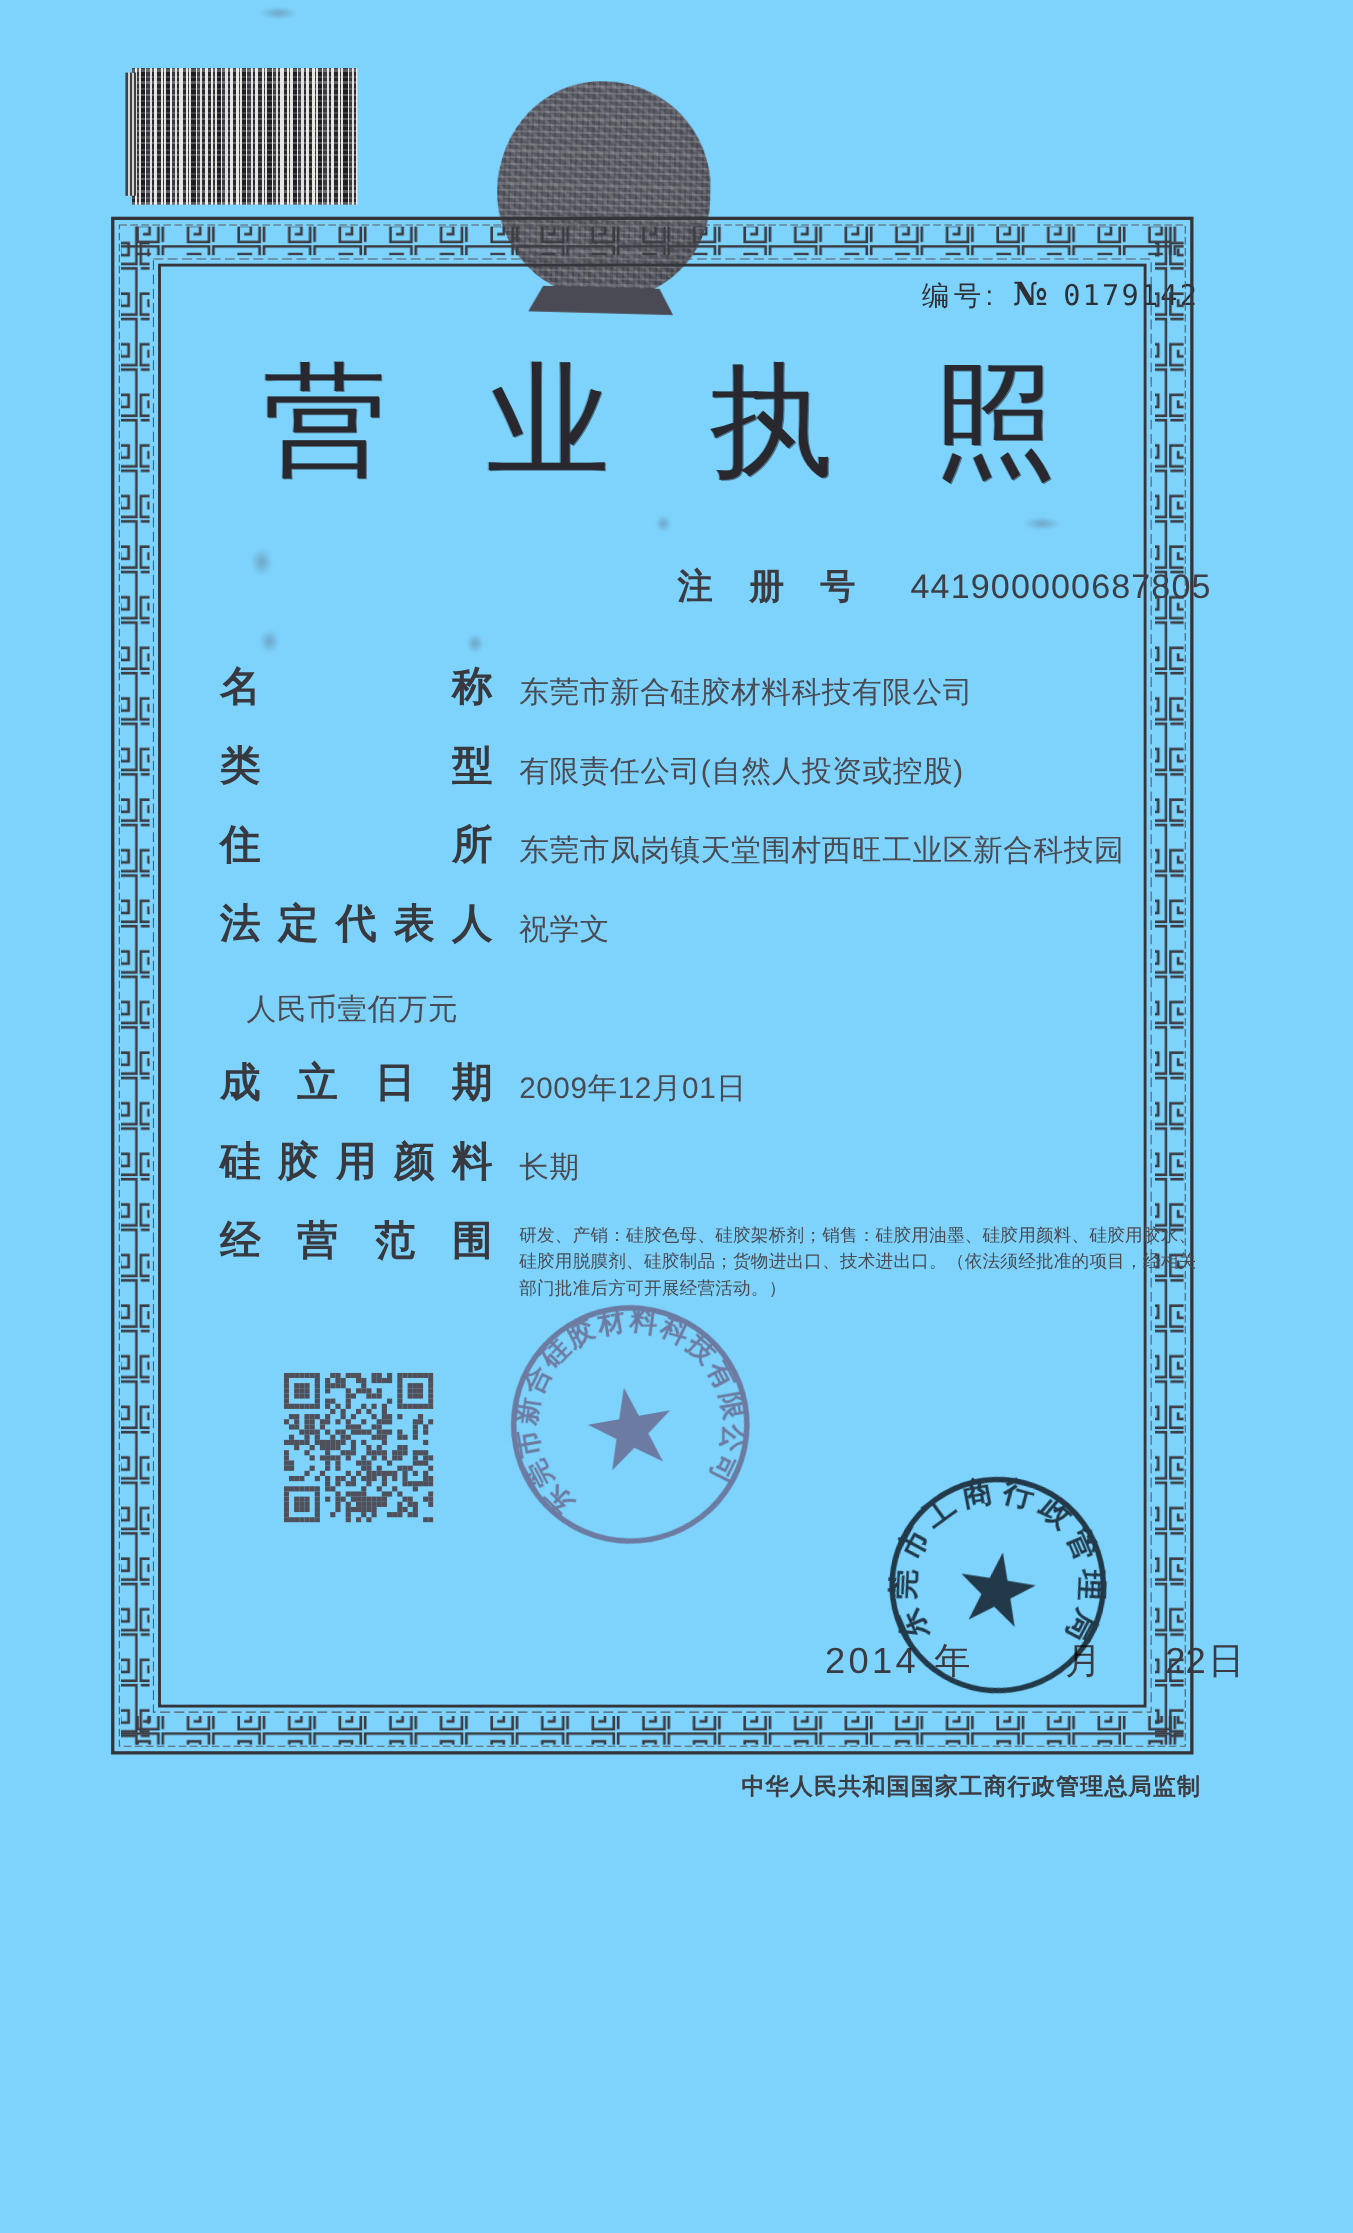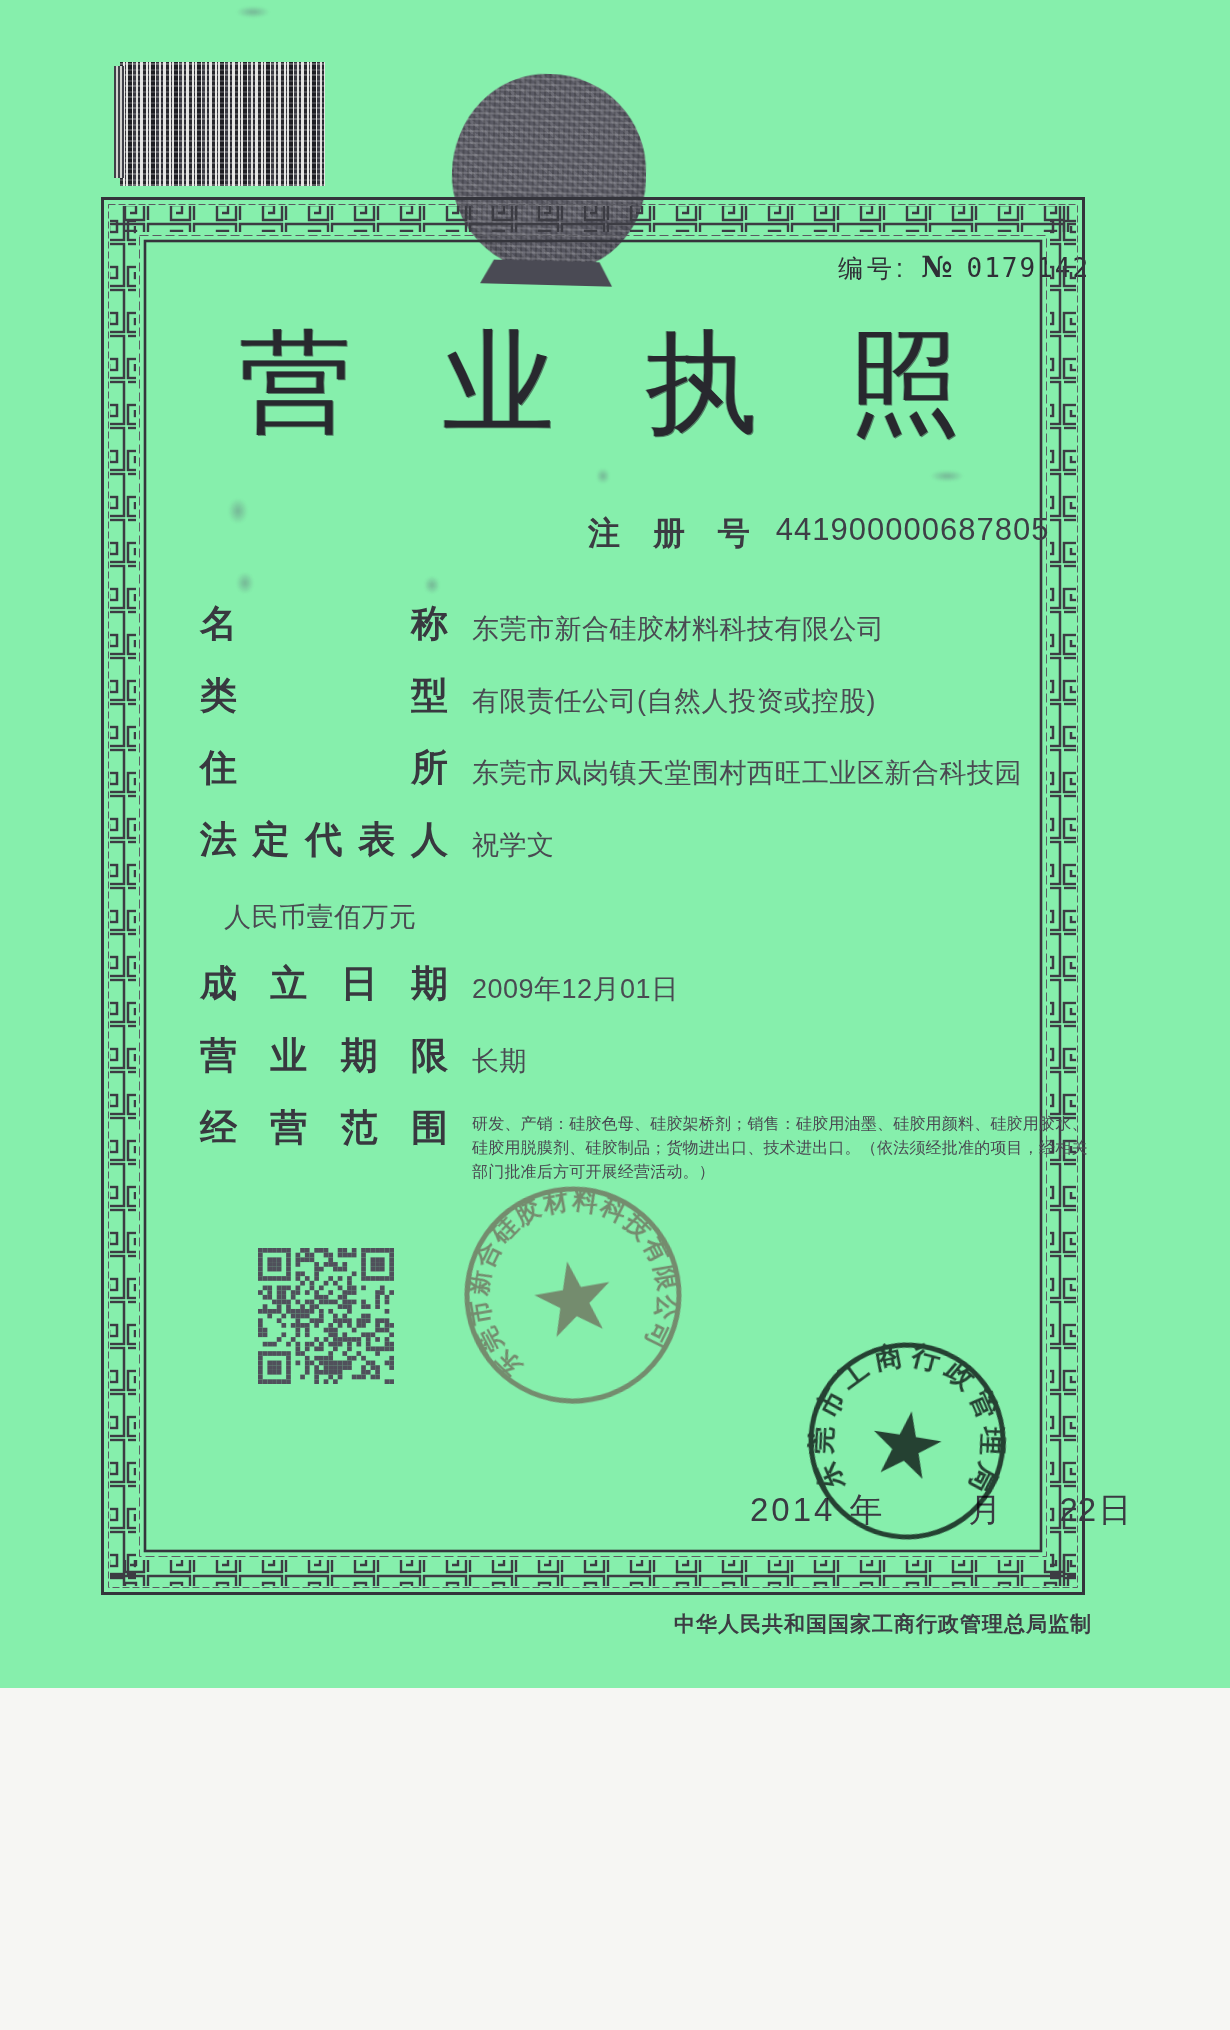--- a/index.html
+++ b/index.html
@@ -1,17 +1,17 @@
 <!DOCTYPE html>
 <html><head>
 <meta charset="utf-8">
 <style>
   html,body{margin:0;padding:0;}
   body{width:1230px;height:2030px;background:#f6f6f3;font-family:"Liberation Sans","DejaVu Sans",sans-serif;}
-  .page{position:relative;width:1230px;height:1688px;background:#86efac;overflow:hidden;color:#3a3a41;}
+  .page{position:relative;width:1230px;height:2030px;background:#7dd3fc;overflow:hidden;color:#3a3a41;}
 
   
   .barcode{position:absolute;left:120px;top:62px;width:205px;height:124px;
     background:
       repeating-linear-gradient(0deg, rgba(255,255,255,.28) 0 2px, transparent 2px 5px, rgba(255,255,255,.18) 5px 7px, transparent 7px 11px),
       repeating-linear-gradient(90deg,#1e1e24 0 3px,#efefec 3px 5px,#2d2d35 5px 6px,#e9e9e6 6px 8px,#14141a 8px 12px,#f1f1ee 12px 13px,#33333c 13px 16px,#e6e6e3 16px 18px,#23232b 18px 20px,#ececea 20px 23px);
     filter:blur(.4px) contrast(.92);}
   .barcode::before{content:'';position:absolute;left:-6px;top:4px;width:10px;height:112px;background:repeating-linear-gradient(90deg,#3a3a44 0 2px,#d9d9d6 2px 4px);}
 
   
@@ -36,21 +36,21 @@
   
   .frame{position:absolute;left:100px;top:196px;}
 
   
   .title{position:absolute;left:0;top:308px;width:1230px;margin:0;text-align:center;
     font-size:112px;font-weight:400;letter-spacing:30px;color:#2c2c32;
     text-shadow:1px 1px 0 rgba(44,44,50,.55), -1px 0 0 rgba(44,44,50,.35);
     filter:contrast(1.05);}
 
   
-  .regline{position:absolute;left:588px;top:512px;display:flex;align-items:flex-start;gap:14px;}
+  .regline{position:absolute;left:616px;top:512px;display:flex;align-items:center;gap:38px;}
   .regline .rlab{font-size:32px;font-weight:600;letter-spacing:12px;color:#3b3b42;}
   .regline .rnum{font-size:31px;letter-spacing:1px;color:#3e3e46;}
 
   
   .fields{position:absolute;left:200px;top:604px;width:900px;}
   .row{display:flex;align-items:flex-start;height:72px;}
   .row.last{height:auto;}
   .lbl{width:248px;flex:0 0 248px;font-size:37px;font-weight:600;color:#38383f;
     text-align:justify;text-align-last:justify;text-justify:inter-character;line-height:1.1;}
   .val{margin-left:24px;padding-top:7px;font-size:27px;color:#4a4a52;letter-spacing:.5px;}
@@ -141,21 +141,21 @@
       <div class="val">祝学文</div>
     </div>
     <div class="row">
       <div class="val">人民币壹佰万元</div>
     </div>
     <div class="row">
       <div class="lbl">成立日期</div>
       <div class="val">2009年12月01日</div>
     </div>
     <div class="row">
-      <div class="lbl">营业期限</div>
+      <div class="lbl">硅胶用颜料</div>
       <div class="val">长期</div>
     </div>
     <div class="row last">
       <div class="lbl">经营范围</div>
       <div class="val scope">研发、产销：硅胶色母、硅胶架桥剂；销售：硅胶用油墨、硅胶用颜料、硅胶用胶水、硅胶用脱膜剂、硅胶制品；货物进出口、技术进出口。（依法须经批准的项目，经相关部门批准后方可开展经营活动。）</div>
     </div>
   </div>
 
   <svg class="qr" id="qr" viewBox="0 0 29 29">
       <rect x="0" y="0" width="1" height="1"></rect>

